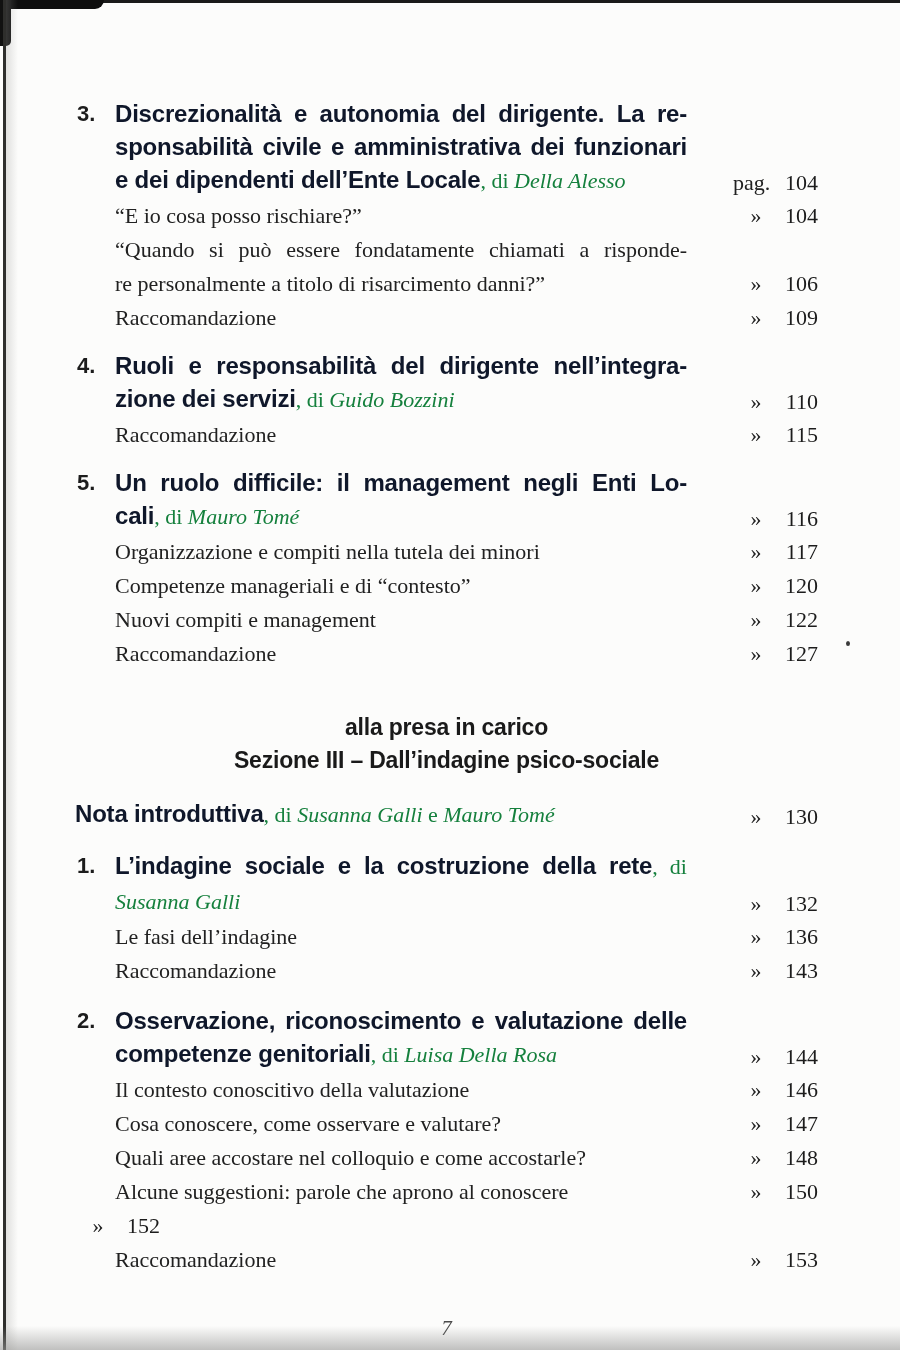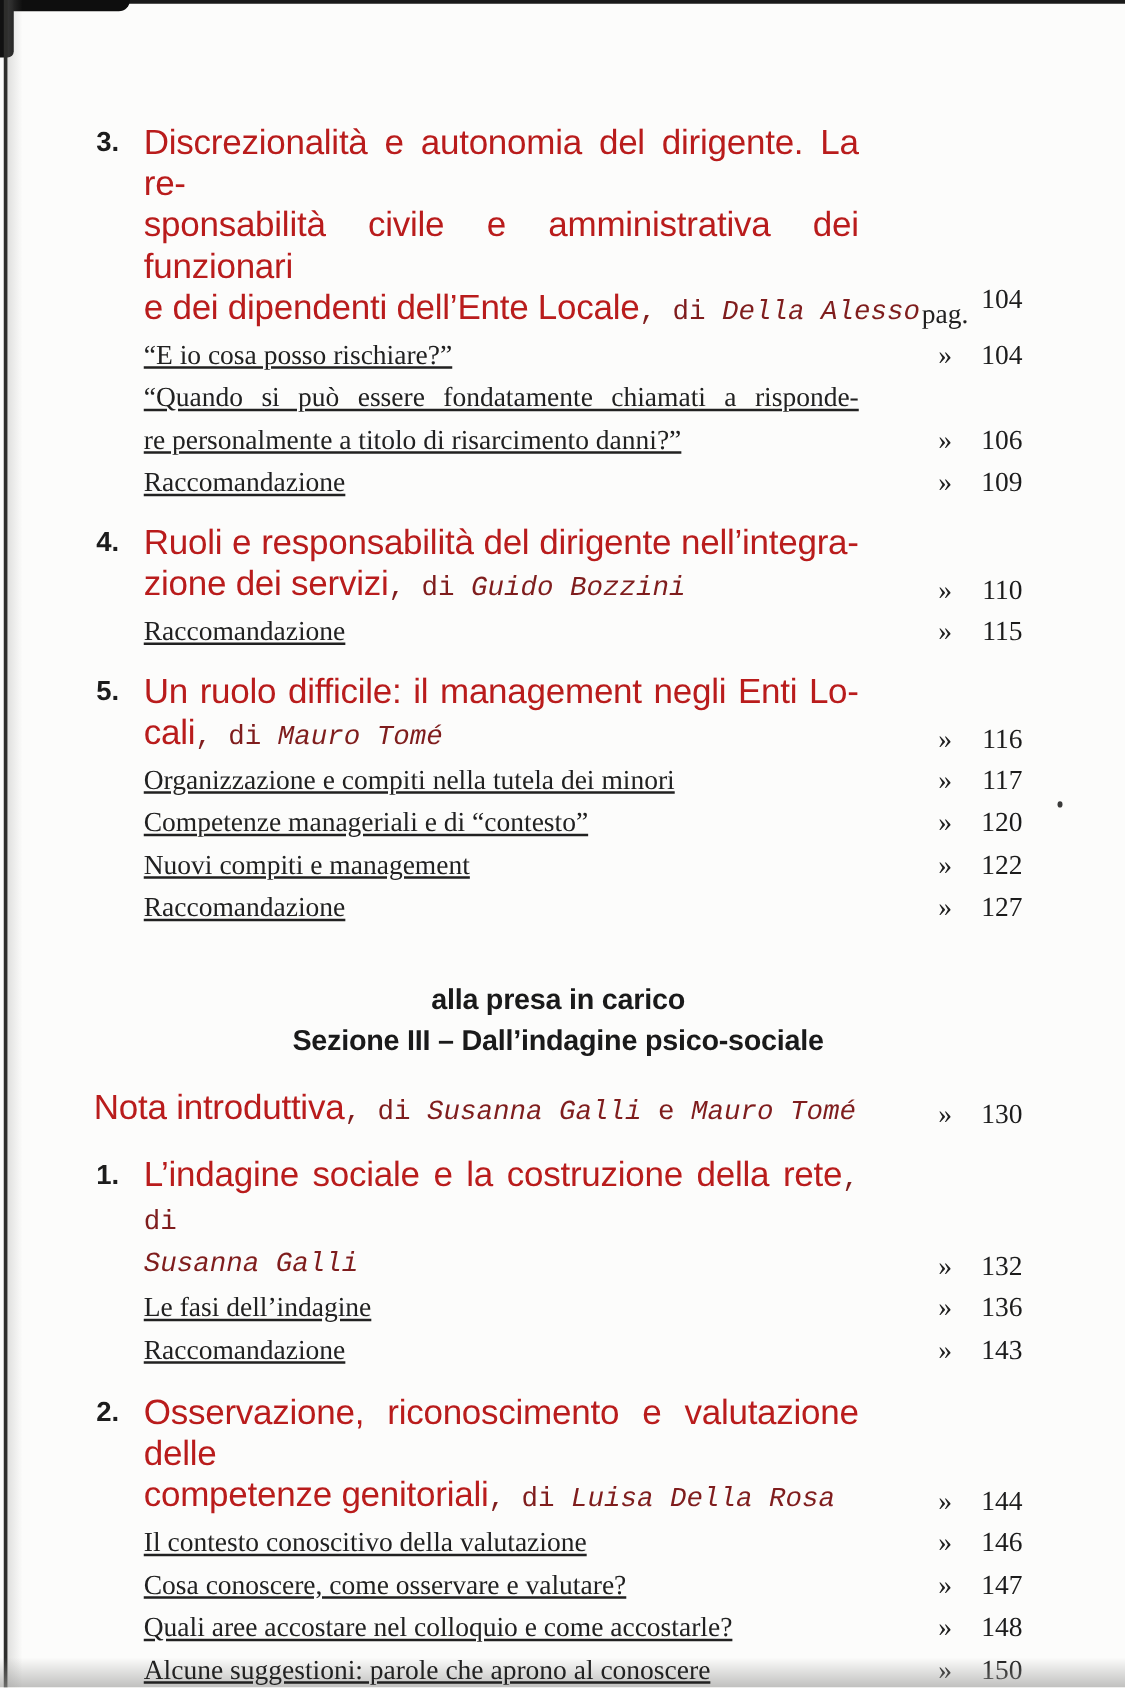--- a/index.html
+++ b/index.html
@@ -20,32 +20,32 @@
   .edge-bottom{position:absolute;bottom:0;left:0;width:900px;height:24px;background:linear-gradient(to bottom, rgba(170,170,168,0), rgba(152,152,150,0.6));}
   .speck{position:absolute;left:846px;top:641px;width:4px;height:5px;background:#3a3a3a;border-radius:50%;}
 
   .content{padding:97px 82px 0 75px;}
 
   .entry{display:flex;justify-content:space-between;align-items:flex-end;}
   .left{width:612px;box-sizing:border-box;}
   .left.numbered{position:relative;padding-left:40px;}
   .left.flush{padding-left:0;}
   .num{position:absolute;left:2px;top:0;font-family:"Liberation Sans",sans-serif;font-weight:700;font-size:22px;line-height:33px;color:#1c1c1c;}
-  .bold{font-family:"Liberation Sans",sans-serif;font-weight:400;font-size:28px;color:#b91c1c;letter-spacing:-0.2px;}
-  .serif{font-family:Liberation Mono, monospace;font-size:22px;color:#7f1d1d;}
+  .bold{font-family:"Liberation Sans",sans-serif;font-weight:700;font-size:24px;color:#0f172a;letter-spacing:-0.2px;}
+  .serif{font-family:Liberation Serif, serif;font-size:22px;color:#15803d;}
   .italic{font-style:italic;}
   .jline{text-align:justify;text-align-last:justify;line-height:33px;}
   .jline.serifline{line-height:34px;}
   .lastline{line-height:33px;white-space:nowrap;}
-  .subline{font-family:"Liberation Serif",serif;font-size:22px;line-height:34px;color:#212121;white-space:nowrap;text-decoration:underline;}
+  .subline{font-family:"Liberation Serif",serif;font-size:22px;line-height:34px;color:#212121;white-space:nowrap;}
   .subline.wrap{white-space:normal;}
   .ref{display:flex;justify-content:space-between;width:85px;line-height:33px;flex-shrink:0;}
   .entry.sub .ref{line-height:34px;}
   .mark{font-family:"Liberation Serif",serif;font-size:22px;color:#212121;width:46px;text-align:center;}
-  .mark.first{text-align:center;margin-top:12px;}
+  .mark.first{text-align:left;}
   .pg{font-family:"Liberation Serif",serif;font-size:22px;color:#1c1c1c;}
 
   .m14{margin-top:14px;}
   .m16{margin-top:16px;}
 
   .section-heading{margin-top:40px;text-align:center;font-family:"Liberation Sans",sans-serif;font-weight:700;font-size:23px;line-height:33px;color:#1a1a1a;letter-spacing:-0.2px;}
   .nota{margin-top:20px;}
   .pagefoot{margin-top:36px;text-align:center;font-family:"Liberation Serif",serif;font-style:italic;font-size:21px;line-height:30px;color:#4a4a4a;}
 </style>
 </head>

